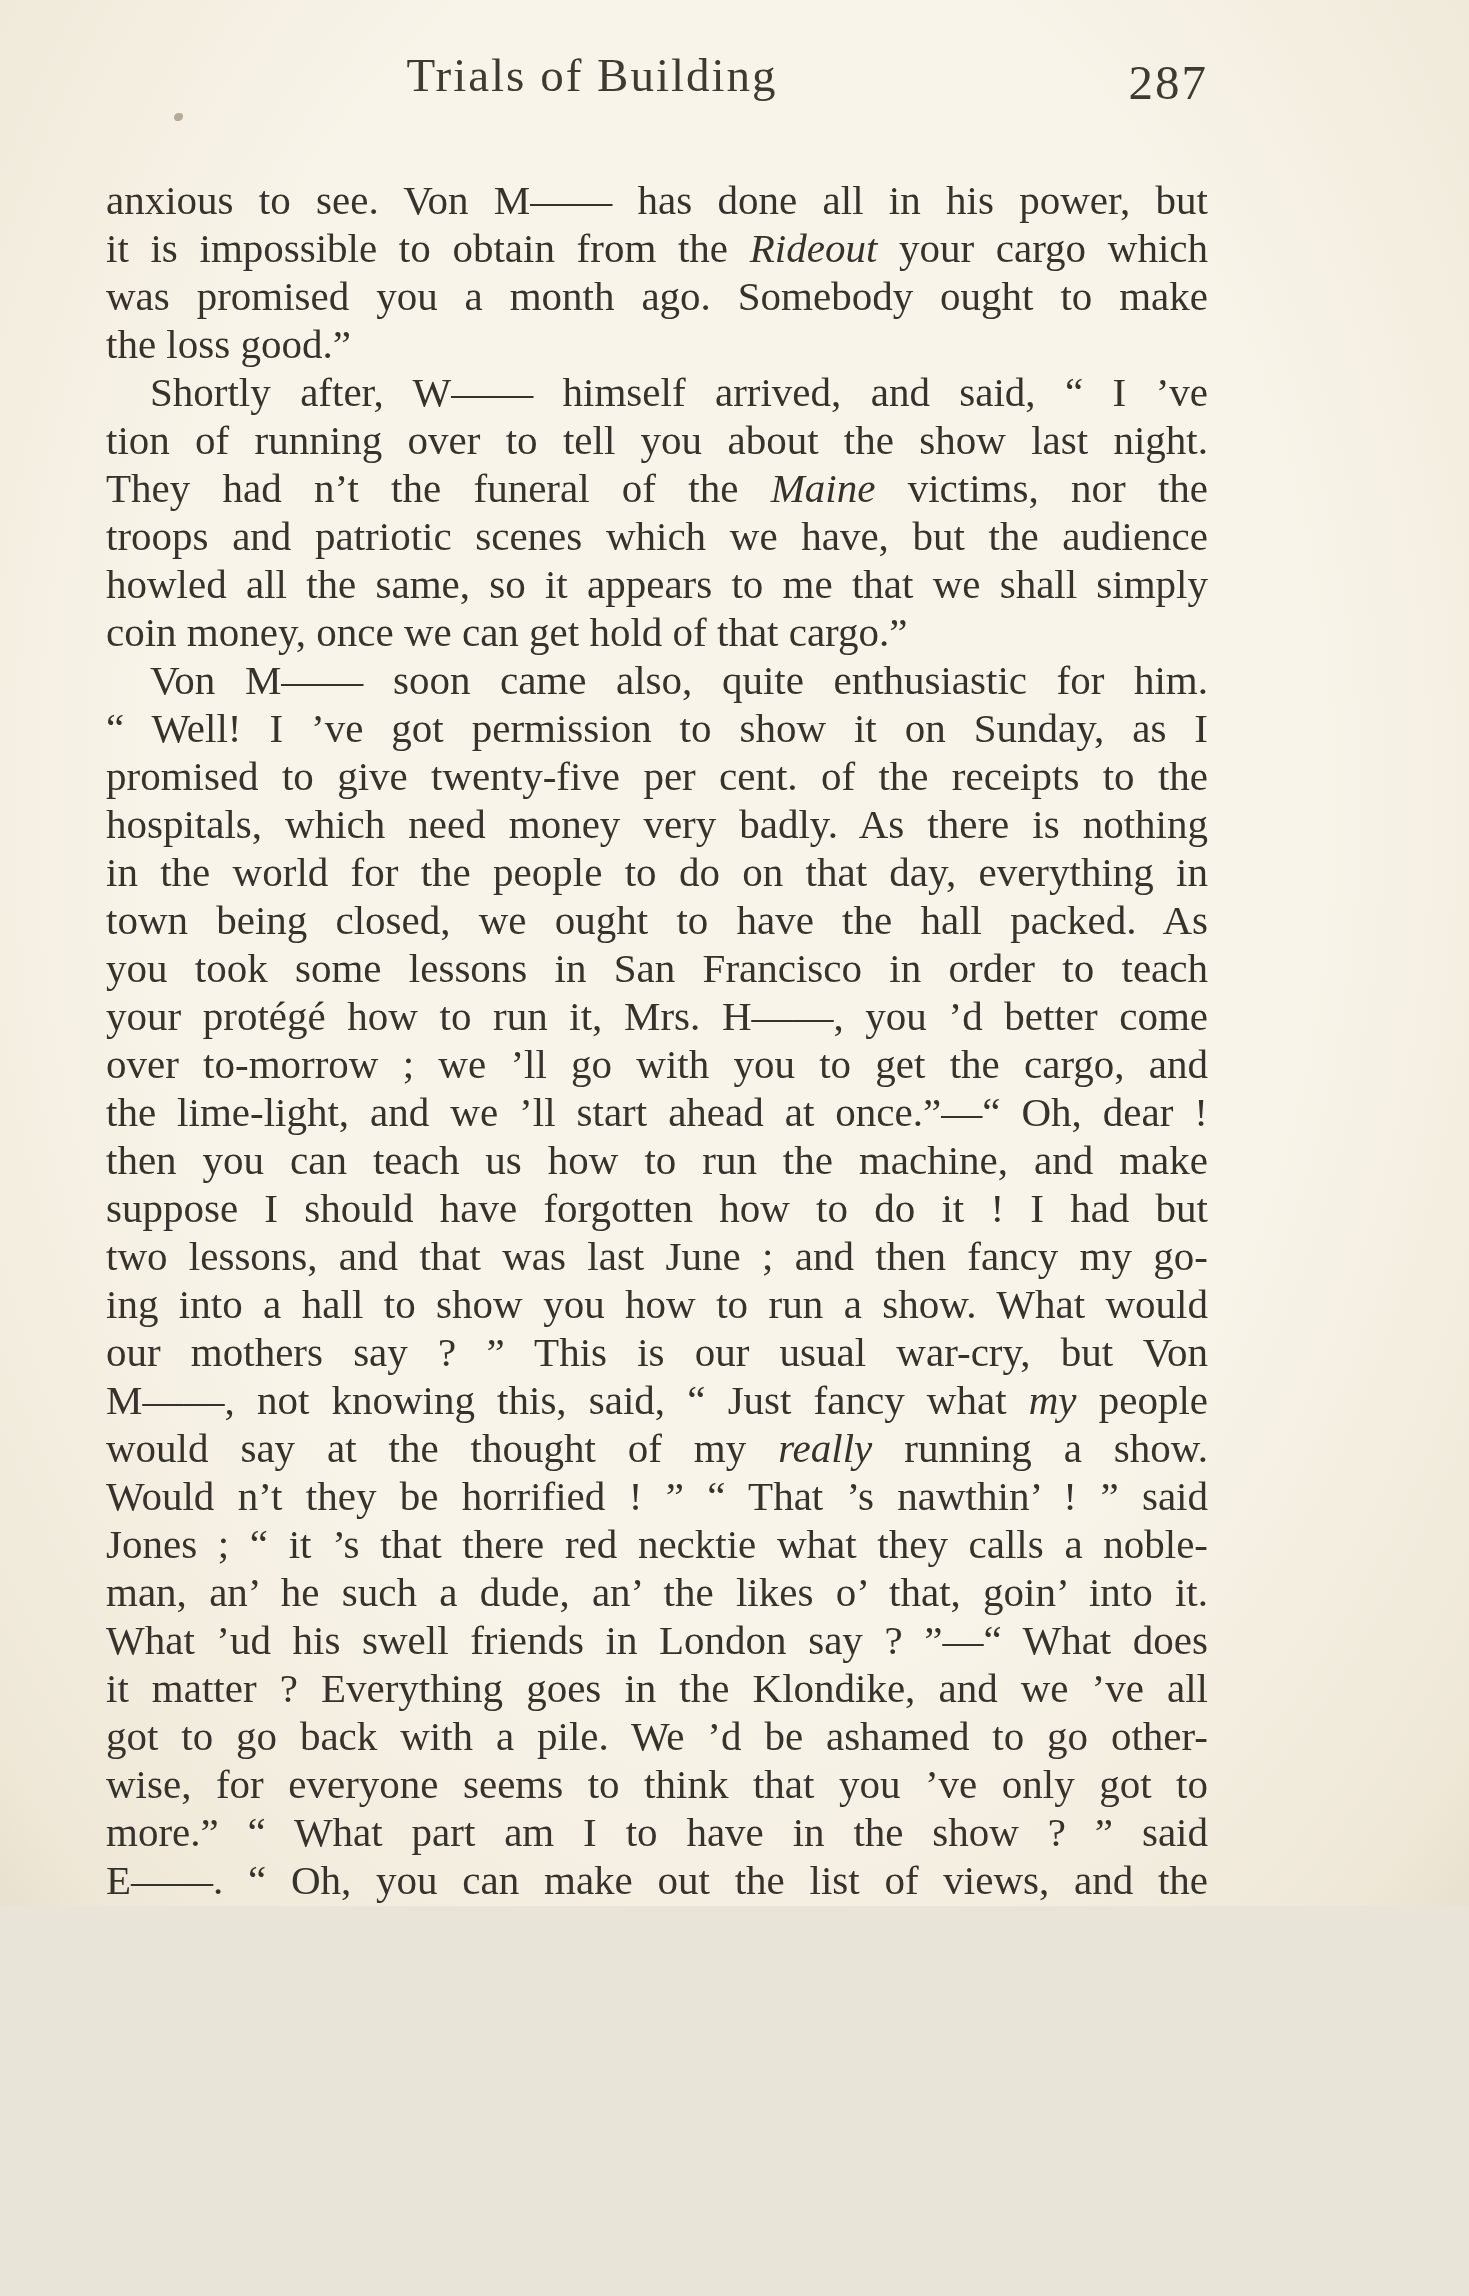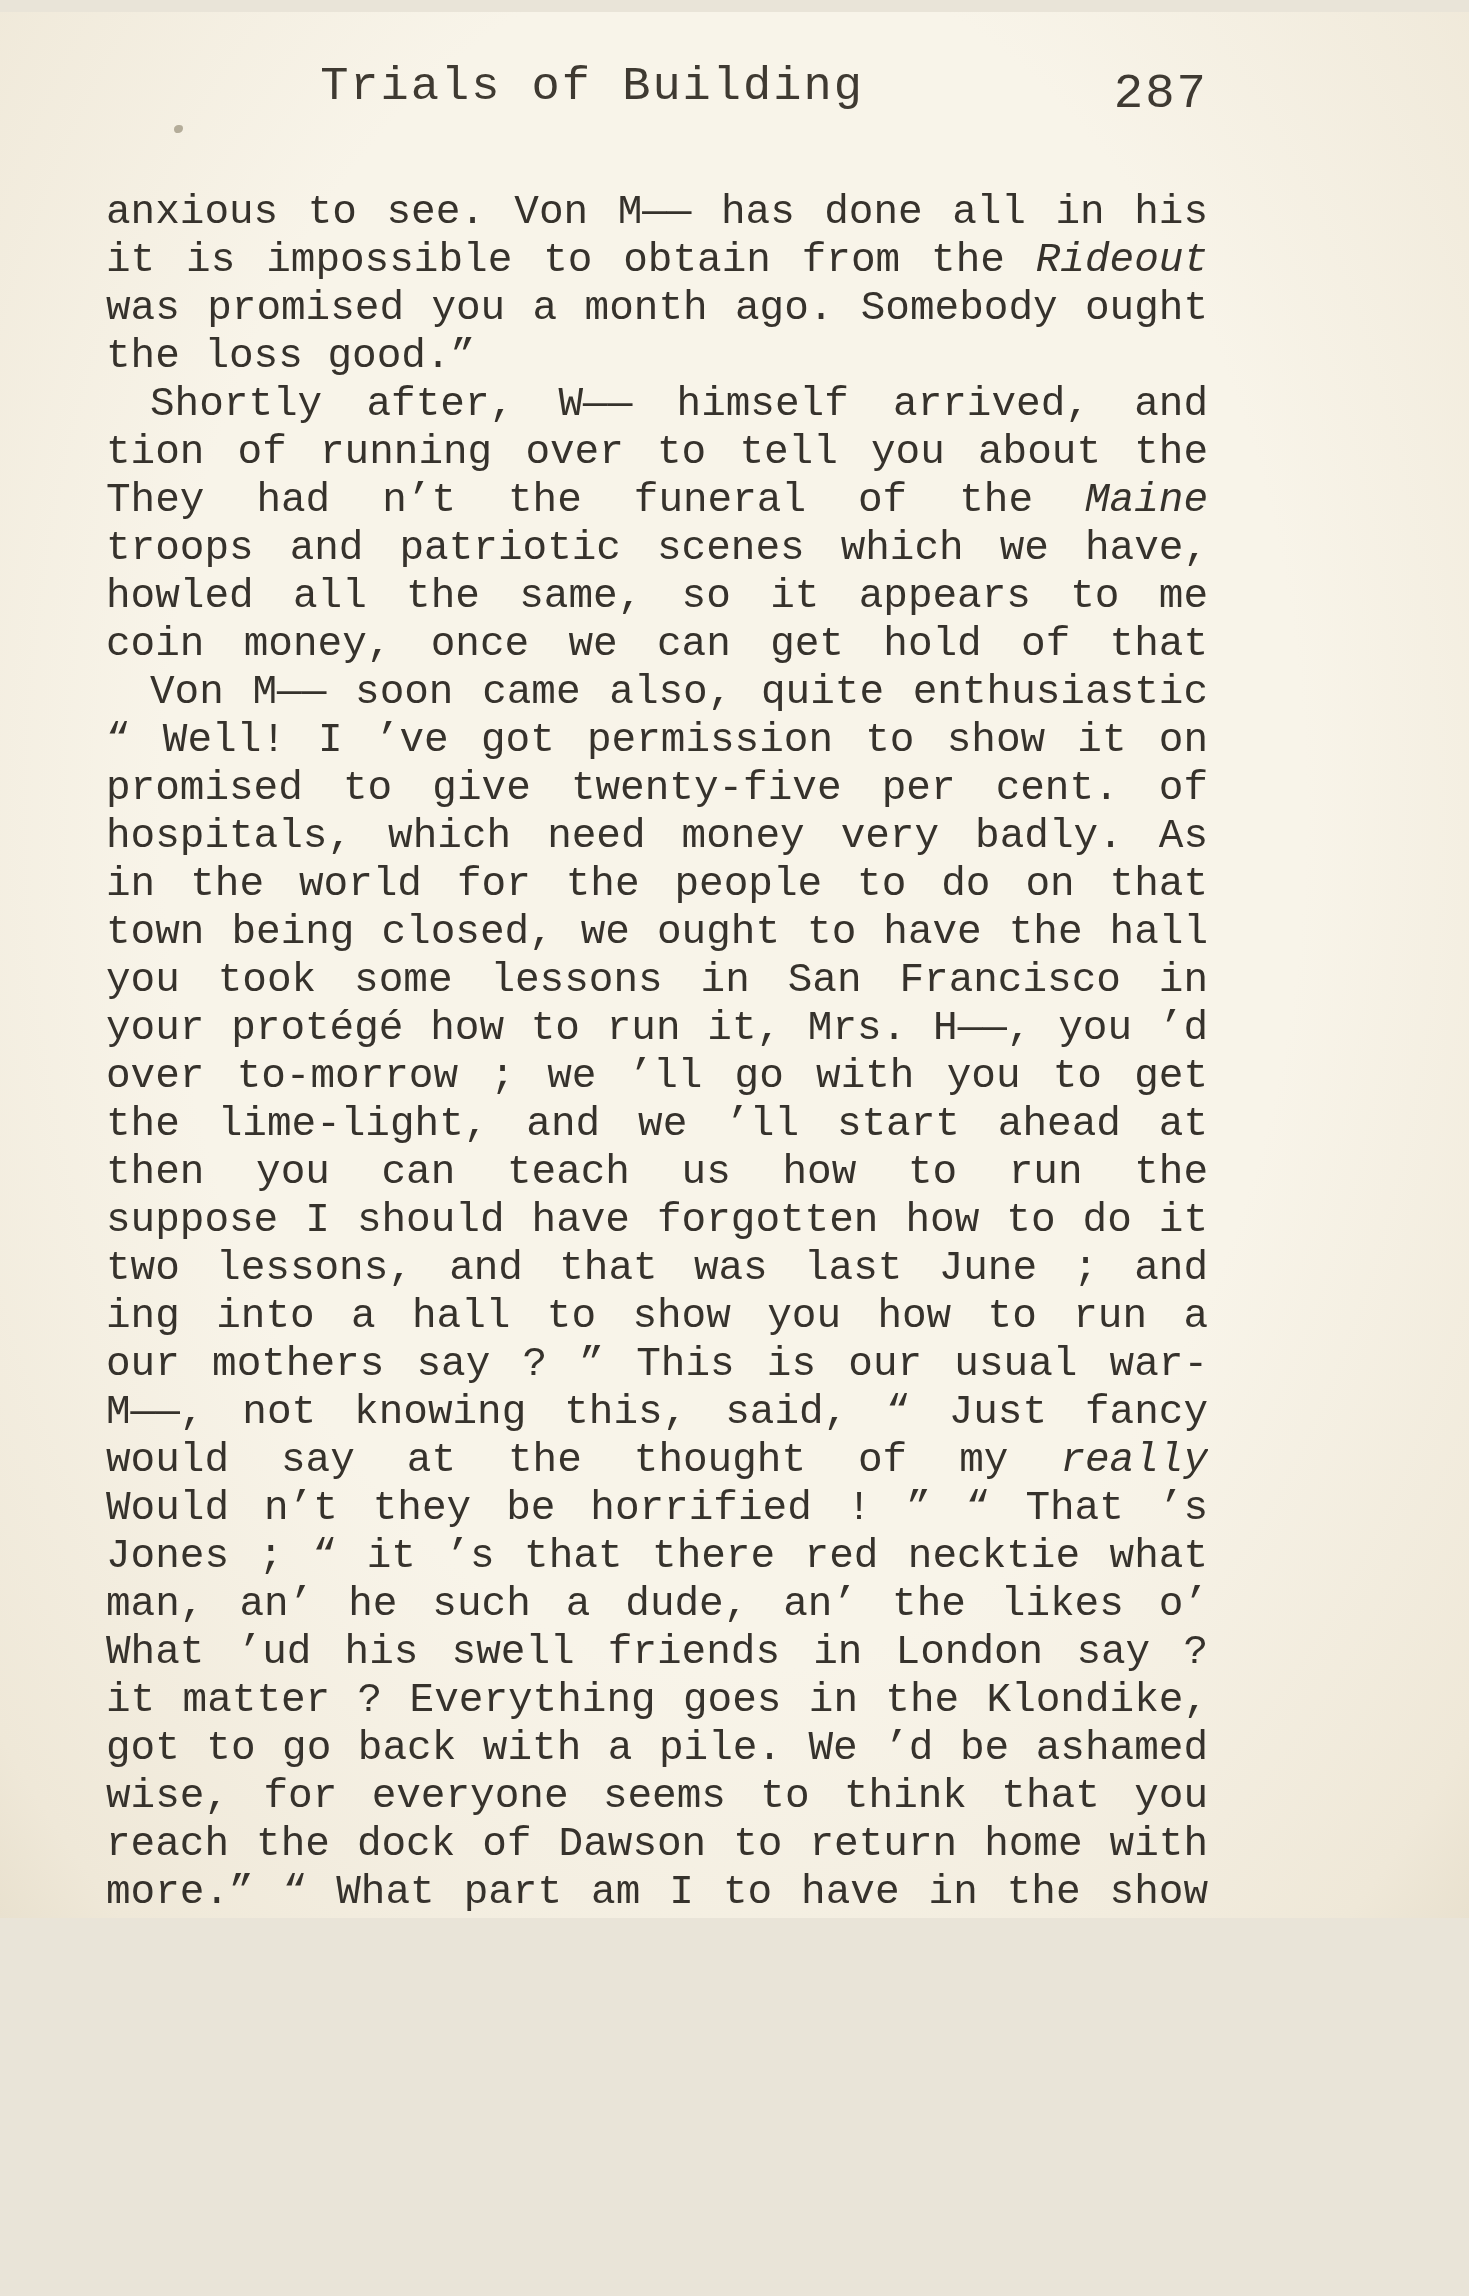--- a/index.html
+++ b/index.html
@@ -4,23 +4,23 @@
 <style>
   html, body {
     margin: 0;
     padding: 0;
     background: #e9e4d8;
   }
   .page {
     position: relative;
     width: 1469px;
     height: 1906px;
-    margin: 12px auto;
+    margin: 0 auto;
     background: radial-gradient(ellipse at 50% 42%, #f8f4e9 55%, #efe8d8 92%, #e9e1cf 100%);
-    font-family: Liberation Mono, monospace;
+    font-family: Liberation Serif, serif;
     color: #36322c;
     overflow: hidden;
   }
   .header {
     position: absolute;
     top: 48px;
     left: 106px;
     width: 1102px;
     height: 70px;
   }
@@ -126,19 +126,18 @@
         <div class="line">our mothers say ? ”  This is our usual war-cry, but Von</div>
         <div class="line">M——, not knowing this, said, “ Just fancy what <i>my</i> people</div>
         <div class="line">would say at the thought of my <i>really</i> running a show.</div>
         <div class="line">Would n’t they be horrified ! ”  “ That ’s nawthin’ ! ” said</div>
         <div class="line">Jones ; “ it ’s that there red necktie what they calls a noble-</div>
         <div class="line">man, an’ he such a dude, an’ the likes o’ that, goin’ into it.</div>
         <div class="line">What ’ud his swell friends in London say ? ”—“ What does</div>
         <div class="line">it matter ?  Everything goes in the Klondike, and we ’ve all</div>
         <div class="line">got to go back with a pile.  We ’d be ashamed to go other-</div>
         <div class="line">wise, for everyone seems to think that you ’ve only got to</div>
-        <div class="line">reach the dock of Dawson to return home with a million or</div>
         <div class="line">more.”  “ What part am I to have in the show ? ” said</div>
         <div class="line">E——.  “ Oh, you can make out the list of views, and the</div>
       </div>
     </div>
 
 </div>
 
 </body></html>

